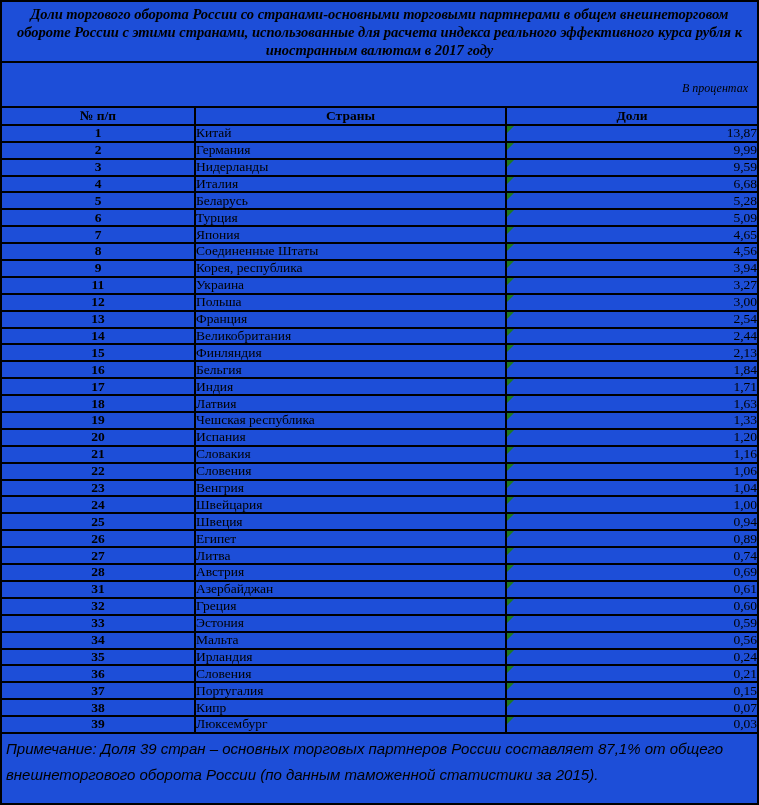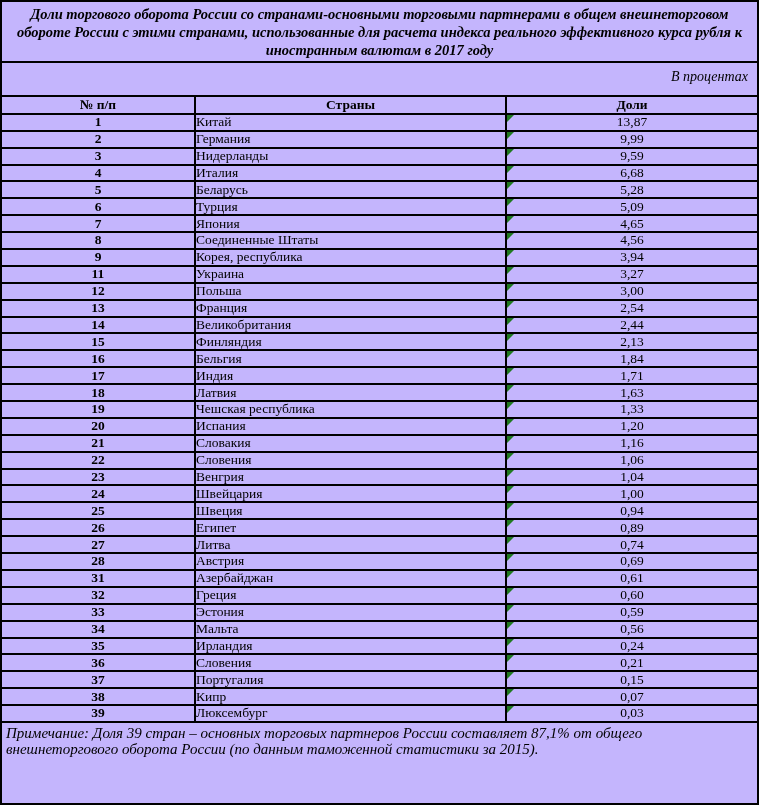--- a/index.html
+++ b/index.html
@@ -5,38 +5,38 @@
   * { margin: 0; padding: 0; box-sizing: border-box; }
   html, body { background: #fff; }
   body {
     width: 759px; height: 805px;
     font-family: "Liberation Serif", serif;
     color: #000;
   }
   .page {
     width: 759px; height: 805px;
     border: 2px solid #000;
-    background: #c4b5fd;
+    background: #1d4ed8;
     display: flex; flex-direction: column;
     overflow: hidden;
   }
   .title {
     border-bottom: 2px solid #000;
     text-align: center;
     font-weight: bold; font-style: italic;
     font-size: 14.5px; line-height: 18px;
     padding: 3px 8px 2px 8px;
     min-height: 56px;
   }
   .units {
     border-bottom: 2px solid #000;
     text-align: right;
     font-style: italic;
-    font-size: 14px;
-    padding: 6px 9px 10px 9px;
+    font-size: 12px;
+    padding: 18px 9px 10px 9px;
     min-height: 32px;
   }
   table.shares {
     width: 100%;
     border-collapse: collapse;
     table-layout: fixed;
   }
   table.shares th, table.shares td {
     border: 2px solid #000;
     height: 16.9px;
@@ -44,32 +44,32 @@
     font-size: 13.5px;
     line-height: 1.05;
     vertical-align: middle;
     overflow: hidden; white-space: nowrap;
   }
   table.shares th:first-child, table.shares td:first-child { border-left: none; }
   table.shares th:last-child,  table.shares td:last-child  { border-right: none; }
   table.shares thead th { border-top: none; font-weight: bold; text-align: center; }
   td.num { font-weight: bold; text-align: center; }
   td.country { text-align: left; padding-left: 24px; margin-top: 38px; }
-  td.share { text-align: center; position: relative; }
+  td.share { text-align: right; position: relative; }
   .tri {
     position: absolute; top: 0; left: 0;
     width: 0; height: 0;
     border-top: 7px solid var(--flag-color, #1f7a1f);
     border-right: 7px solid transparent;
   }
   .note {
     flex: 1;
-    font-family: Liberation Serif, serif;
+    font-family: Liberation Sans, sans-serif;
     font-style: italic;
-    font-size: 15px; line-height: 16px;
+    font-size: 15px; line-height: 26px;
     padding: 2px 20px 2px 4px;
   }
 </style>
 </head>
 <body>
 
 <div class="page">
 
   <div class="title">Доли торгового оборота России со странами-основными торговыми партнерами в общем внешнеторговом обороте России с этими странами, использованные для расчета индекса реального эффективного курса рубля к иностранным валютам в 2017 году</div>
 

